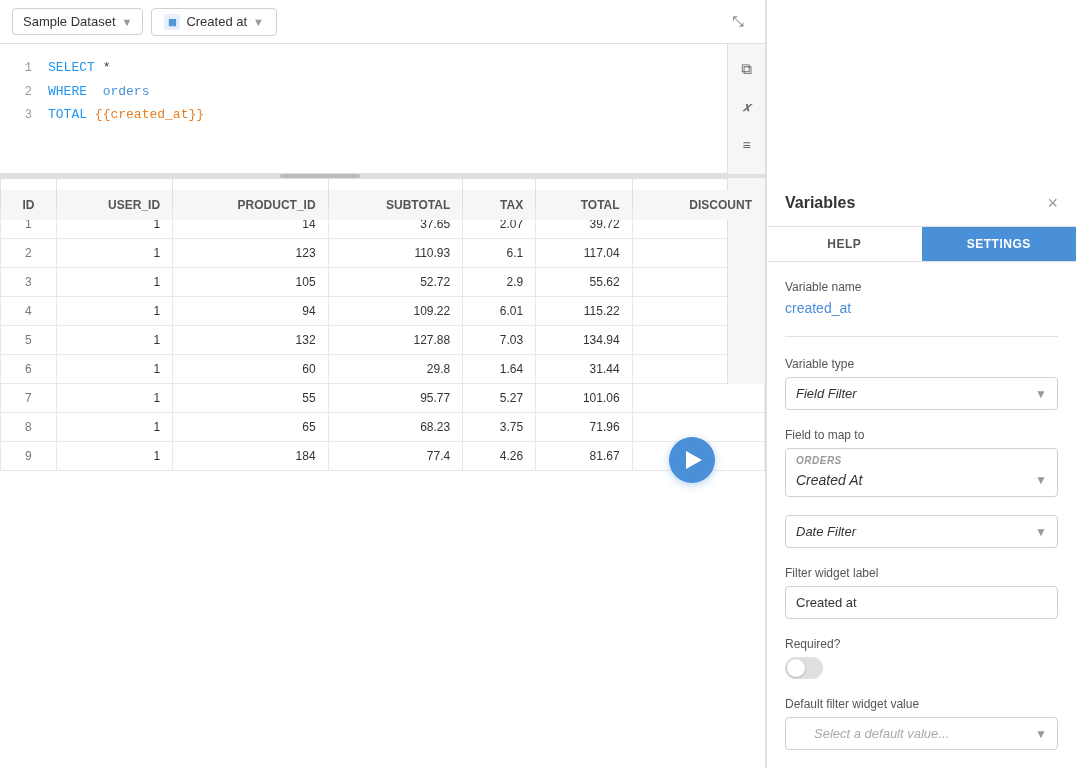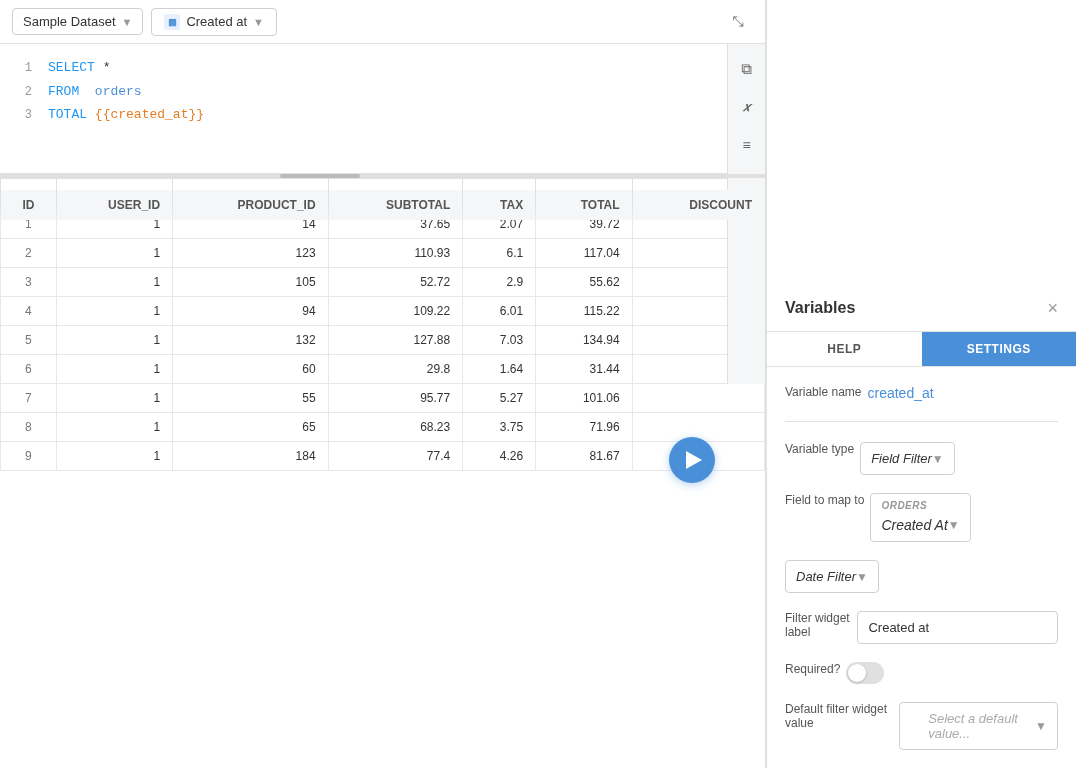--- a/index.html
+++ b/index.html
@@ -223,21 +223,21 @@
     
     .panel-content {
       padding: 18px;
       display: flex;
       flex-direction: column;
       gap: 18px;
     }
 
     .field-group {
       display: flex;
-      flex-direction: row;
+      flex-direction: column;
       gap: 6px;
     }
 
     .field-label {
       font-size: 12px;
       color: #555;
       font-weight: 500;
     }
 
     .field-value-link {
@@ -347,21 +347,21 @@
       </div>
     </div>
 
     <div class="code-editor">
       <div class="code-line">
         <span class="line-num">1</span>
         <span><span class="code-kw">SELECT</span> <span class="code-plain">*</span></span>
       </div>
       <div class="code-line">
         <span class="line-num">2</span>
-        <span><span class="code-kw">FROM</span>&nbsp;&nbsp;<span class="code-tbl">orders</span></span>
+        <span><span class="code-kw">WHERE</span>&nbsp;&nbsp;<span class="code-tbl">orders</span></span>
       </div>
       <div class="code-line">
         <span class="line-num">3</span>
         <span><span class="code-kw">TOTAL</span> <span class="code-var">{{created_at}}</span></span>
       </div>
     </div>
 
     <div style="position:absolute; right:0; top:44px; width:38px; background:#f5f6f7; border-left:1px solid #e0e0e0; display:flex; flex-direction:column; align-items:center; padding-top:10px; gap:8px; height:340px;">
       <div class="toolbar-icon-btn" style="font-size:15px;">⧉</div>
       <div class="toolbar-icon-btn" style="font-size:13px; font-style:italic; font-weight:bold;">𝑥</div>

